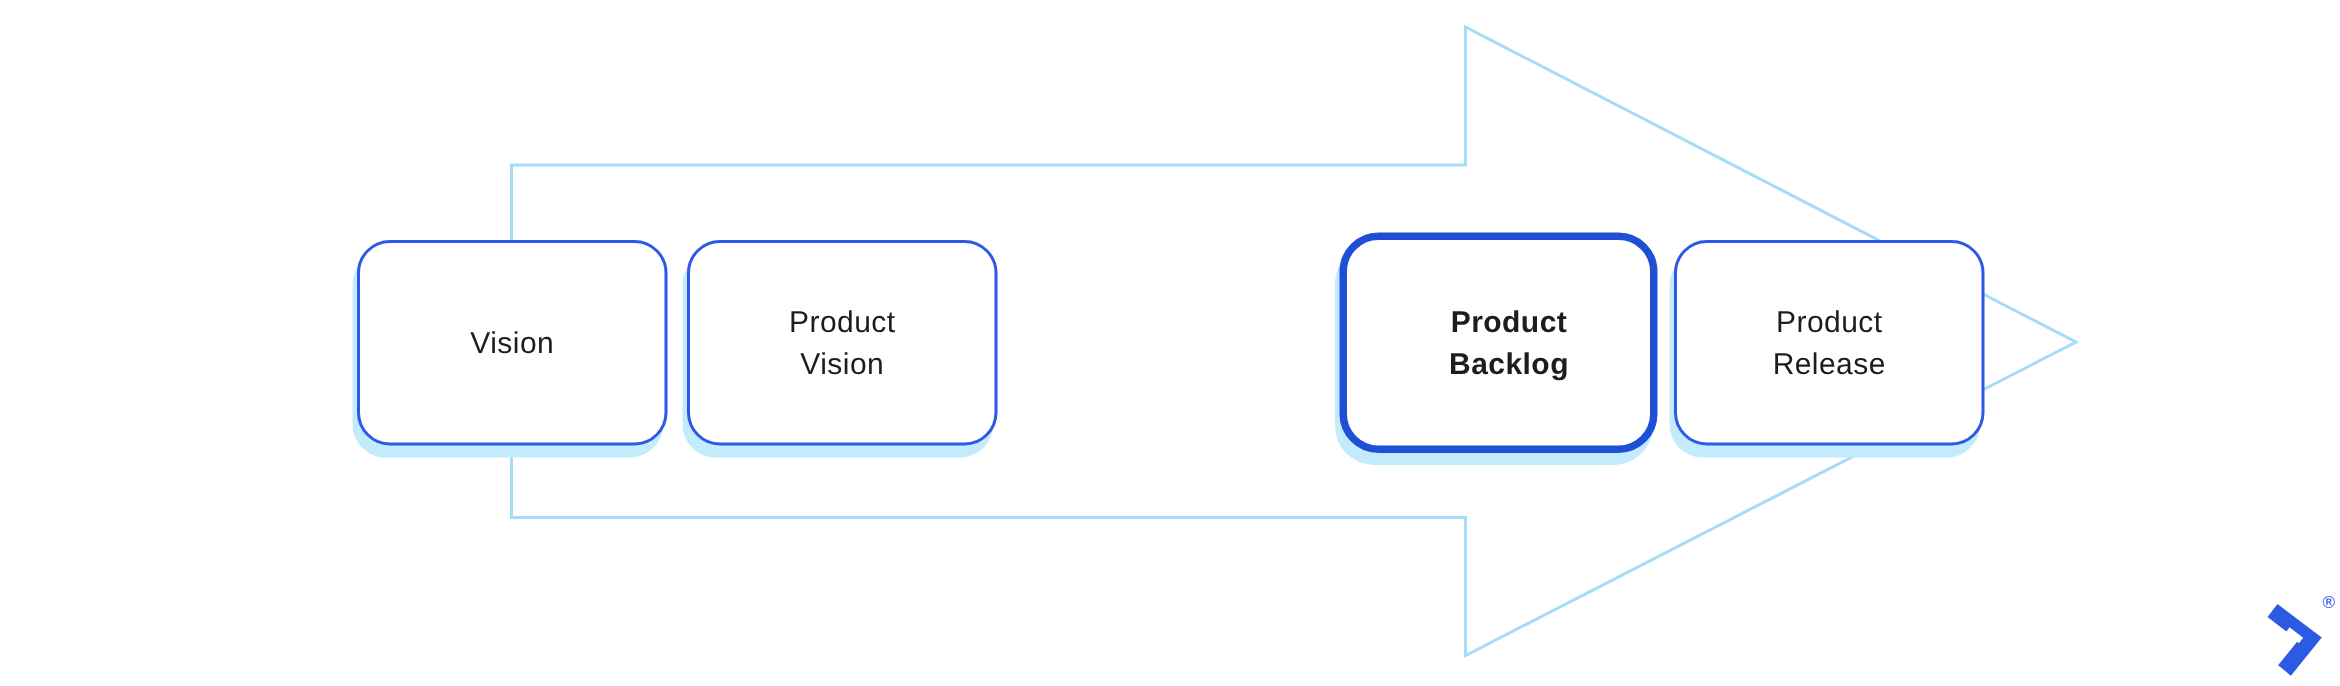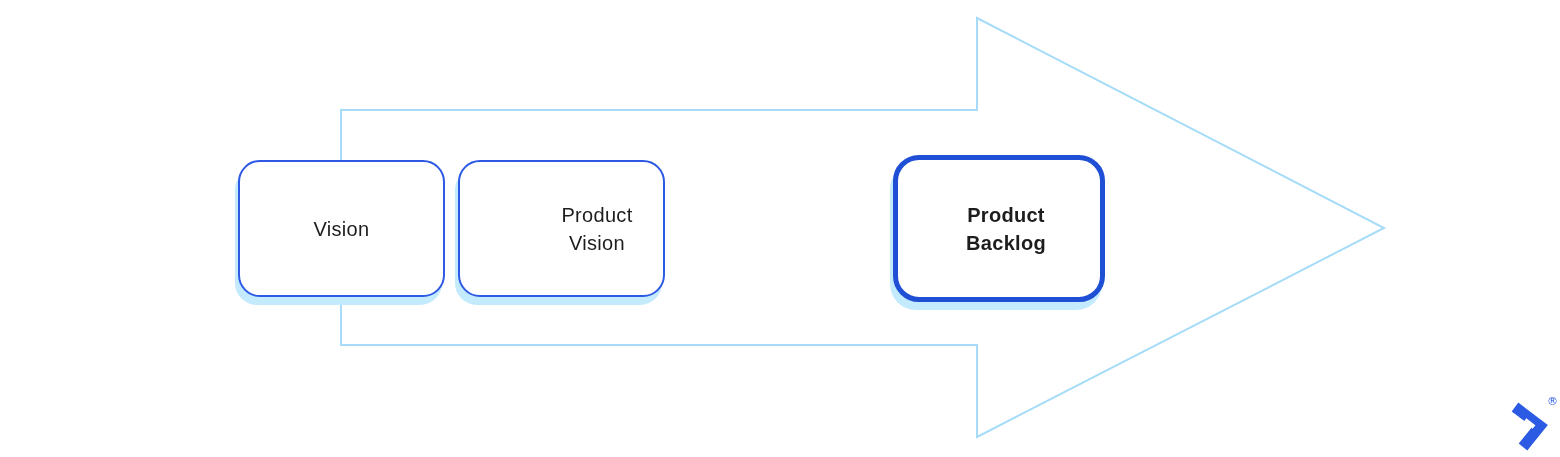--- a/index.html
+++ b/index.html
@@ -49,29 +49,32 @@
 <div class="canvas">
 
   <svg class="arrow-svg" width="1560" height="457" viewBox="0 0 1560 457">
     <polygon points="341,110 977,110 977,18 1384,228 977,437 977,345 341,345" fill="none" stroke="#a6dcf8" stroke-width="2"></polygon>
   </svg>
 
   <div class="step" style="left:238px;top:160px;width:207px;height:137px;">
     <div class="label">Vision</div>
   </div>
 
-  <div class="step" style="left:458px;top:160px;width:207px;height:137px;justify-content:flex-end;">
+  <div class="step" style="left:458px;top:160px;width:207px;height:137px;">
     <div class="label">Product Vision</div>
   </div>
 
 
   <div class="step strong" style="left:893px;top:155px;width:212px;height:147px;padding-left:14px;">
     <div class="label">Product Backlog</div>
   </div>
 
+  <div class="step" style="left:1116px;top:160px;width:207px;height:137px;">
+    <div class="label">Product Release</div>
+  </div>
 
   <div class="logo">
     <svg width="40" height="54" viewBox="0 0 40 54">
       <polyline points="7,9 32,28 15,49" fill="none" stroke="#2c5ae2" stroke-width="11" stroke-linejoin="miter"></polyline>
       <line x1="17" y1="22" x2="26" y2="29" stroke="#ffffff" stroke-width="4.5"></line>
     </svg>
     <span class="reg">®</span>
   </div>
 
 </div>

